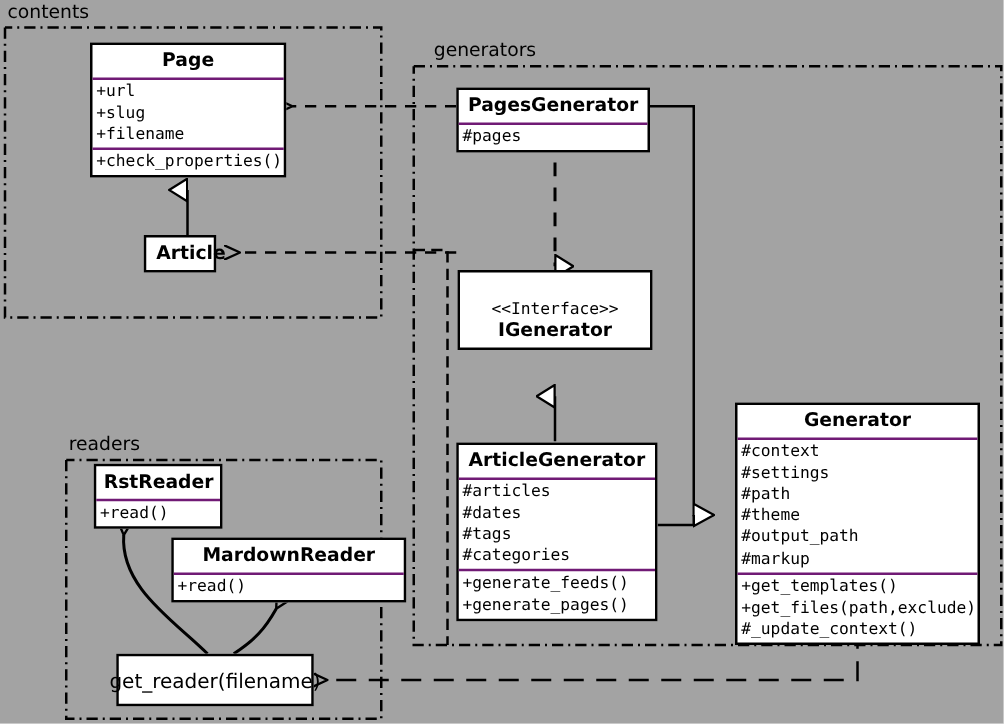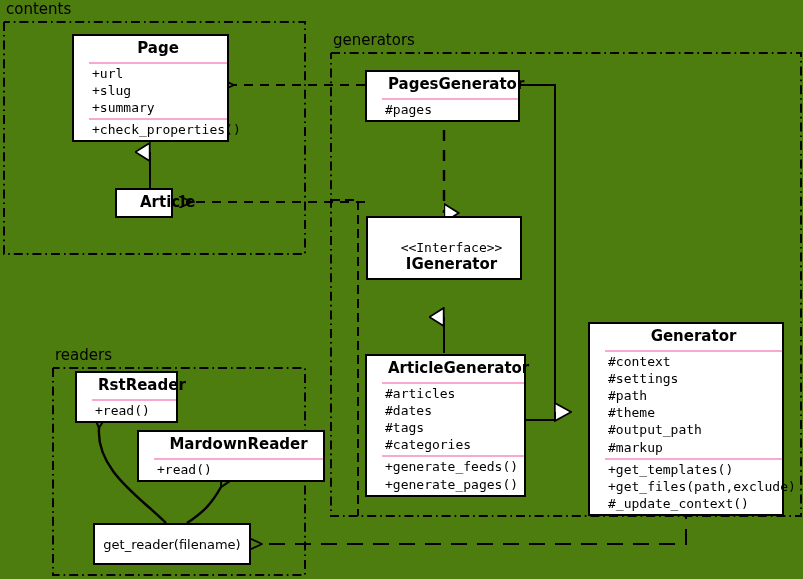--- a/index.html
+++ b/index.html
@@ -1,19 +1,19 @@
 <!DOCTYPE html>
 <html><head>
 <meta charset="utf-8">
 <style>
   html,body{margin:0;padding:0;background:#ffffff;}
   #canvas{
     position:relative;
     width:803px;height:579px;
-    background:#4d7c0f;
+    background:#a3a3a3;
     font-family:"DejaVu Sans", sans-serif;
     overflow:hidden;
   }
   svg.layer{position:absolute;left:0;top:0;width:803px;height:579px;overflow:visible;}
 
   
   .pkg-label{
     position:absolute;
     font-family:"DejaVu Sans", sans-serif;
     font-size:15px;
@@ -21,21 +21,20 @@
     white-space:nowrap;
     line-height:1;
   }
 
   
   .uml{
     position:absolute;
     box-sizing:border-box;
     border:2px solid #000;
     background:#fff;
-    padding-left:15px;
   }
   .uml .title{
     box-sizing:border-box;
     text-align:center;
     font-weight:bold;
     font-size:15px;
     font-family:"DejaVu Sans", sans-serif;
     color:#000;
     padding:4px 6px 5px 6px;
     line-height:1.12;
@@ -44,41 +43,41 @@
   .uml .stereo{
     display:block;
     font-weight:normal;
     font-size:13px;
     font-family:"DejaVu Sans Mono", monospace;
     line-height:1.15;
     margin-top:19px;
   }
   .uml .compartment{
     box-sizing:border-box;
-    border-top:2px solid #f9a8d4;
+    border-top:2px solid #701a75;
     padding:1px 0 2px 3px;
   }
   .uml .member{
     font-family:"DejaVu Sans Mono", monospace;
     font-size:13px;
     line-height:1.32;
     color:#000;
     white-space:nowrap;
   }
   
   .plain{
     position:absolute;
     box-sizing:border-box;
     border:2px solid #000;
     background:#fff;
     display:flex;
     align-items:center;
     justify-content:center;
     font-family:"DejaVu Sans", sans-serif;
-    font-size:13px;
+    font-size:16px;
     color:#000;
     white-space:nowrap;
   }
 </style>
 </head>
 <body>
 
 <div id="canvas">
 
   <svg class="layer">
@@ -158,29 +157,29 @@
       <path d="M166,523 C140,497 96,470 99,428" fill="none" stroke="#000" stroke-width="2.4" marker-end="url(#open-arrow-sm)"></path>
     </g>
 
     
     <g>
       <path d="M187,523 C204,512 212,503 221,487" fill="none" stroke="#000" stroke-width="2.4" marker-end="url(#open-arrow-sm)"></path>
     </g>
   </svg>
 
   <div class="pkg-label" style="left:6px;top:2px;">contents</div>
-  <div class="pkg-label" style="left:333px;top:33px;">generators</div>
+  <div class="pkg-label" style="left:347px;top:33px;">generators</div>
   <div class="pkg-label" style="left:55px;top:348px;text-align:center;">readers</div>
 
   <div class="uml" style="left:72px;top:34px;width:157px;">
     <div class="title">Page</div>
     <div class="compartment">
       <div class="member">+url</div>
       <div class="member">+slug</div>
-      <div class="member">+summary</div>
+      <div class="member">+filename</div>
     </div>
     <div class="compartment">
       <div class="member">+check_properties()</div>
     </div>
   </div>
 
   <div class="uml" style="left:115px;top:188px;width:58px;">
     <div class="title" style="padding:4px 8px 5px 8px;">Article</div>
   </div>
 

